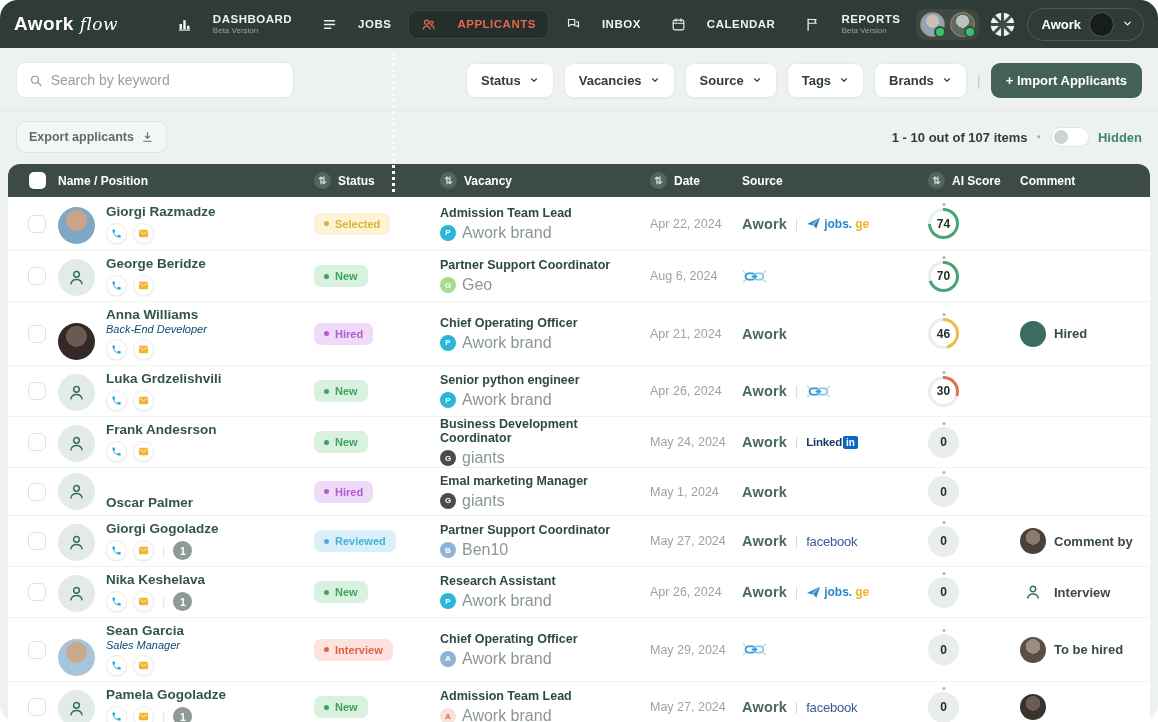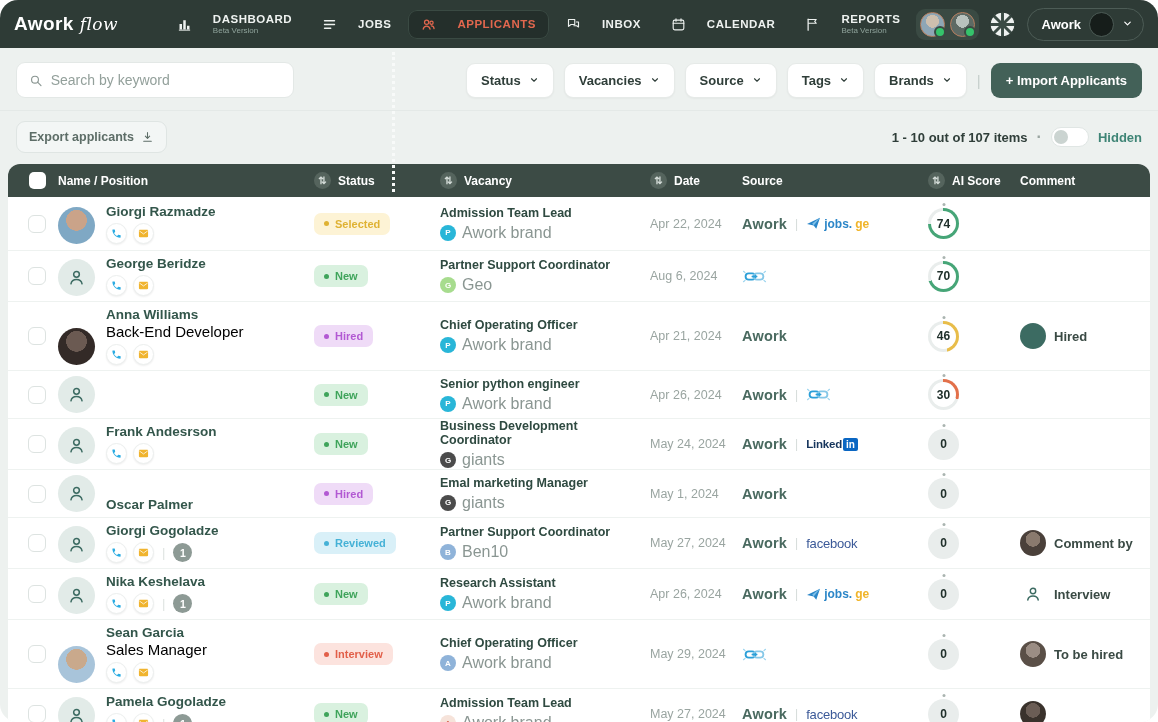--- a/index.html
+++ b/index.html
@@ -65,21 +65,21 @@
 
   .tr{ border-bottom:1px solid #eef2f0; min-height:45px; background:#fff; }
   .tr.tall{ min-height:54px; }
   .rcheck{ width:18px; height:18px; border:1.5px solid #dde3e1; border-radius:6px; margin-left:20px; background:#fff; cursor:pointer; }
 
   .name-cell{ display:flex; align-items:flex-end; gap:11px; padding:5px 0; }
   .row-avatar{ width:37px; height:37px; border-radius:50%; flex:none; }
   .row-avatar.placeholder{ background:#e2ebe8; display:flex; align-items:center; justify-content:center; color:#3c6b62; }
   .row-avatar.placeholder svg{ width:19px; height:19px; }
   .nm{ font-size:13.5px; font-weight:700; color:#33564b; }
-  .pos{ font-size:15px; color:#000000; margin-top:1px; }
+  .pos{ font-size:11px; color:#0c4a6e; margin-top:1px;font-style:italic; }
   .contact-row{ display:flex; align-items:center; gap:6px; margin-top:4px; }
   .cicon{ width:21px; height:21px; border-radius:50%; background:#fff; border:1px solid #ecefee; box-shadow:0 1px 2px rgba(0,0,0,.07); display:flex; align-items:center; justify-content:center; cursor:pointer; }
   .cicon svg{ width:11px; height:11px; }
   .cicon.phone{ color:#29abe2; }
   .cicon.mail{ color:#f0b42f; }
   .cbadge-sep{ color:#dfe4e2; font-size:13px; margin:0 2px; }
   .cbadge{ width:19px; height:19px; border-radius:50%; background:#8d9a95; color:#fff; font-size:10.5px; font-weight:700; display:flex; align-items:center; justify-content:center; }
 
   .status-pill{ display:inline-flex; align-items:center; gap:6px; padding:5px 10px; border-radius:7px; font-size:11px; font-weight:700; }
   .sdot{ width:5px; height:5px; border-radius:50%; background:currentColor; }
@@ -482,20 +482,36 @@
         </div>
         <div class="tr grid-cols">
           <span class="rcheck"></span>
           <div class="name-cell">
             <span class="row-avatar placeholder">
               <svg viewBox="0 0 24 24" fill="none">
                 <circle cx="12" cy="8" r="3.6" stroke="currentColor" stroke-width="1.9"></circle>
                 <path d="M5 20c.7-3.6 3.4-5.4 7-5.4s6.3 1.8 7 5.4" stroke="currentColor" stroke-width="1.9" stroke-linecap="round"></path>
               </svg>
             </span>
+            <div>
+              <div class="nm">Luka Grdzelishvili</div>
+              <div class="contact-row">
+                <span class="cicon phone">
+                  <svg viewBox="0 0 24 24">
+                    <path d="M6.62 10.79c1.44 2.83 3.76 5.14 6.59 6.59l2.2-2.2c.27-.27.67-.36 1.02-.24 1.12.37 2.33.57 3.57.57.55 0 1 .45 1 1V20c0 .55-.45 1-1 1-9.39 0-17-7.61-17-17 0-.55.45-1 1-1h3.5c.55 0 1 .45 1 1 0 1.25.2 2.45.57 3.57.11.35.03.74-.25 1.02z" fill="currentColor"></path>
+                  </svg>
+                </span>
+                <span class="cicon mail">
+                  <svg viewBox="0 0 24 24">
+                    <path d="M20 4H4c-1.1 0-2 .9-2 2v12c0 1.1.9 2 2 2h16c1.1 0 2-.9 2-2V6c0-1.1-.9-2-2-2z" fill="currentColor"></path>
+                    <path d="M3 6.5L12 13l9-6.5" fill="none" stroke="#fff" stroke-width="1.6"></path>
+                  </svg>
+                </span>
+              </div>
+            </div>
           </div>
           <div><span class="status-pill" style="background: rgb(217, 241, 223); color: rgb(63, 164, 91);">
               <span class="sdot"></span>
               <span>New</span>
             </span></div>
           <div>
             <div class="vac-title">Senior python engineer</div>
             <div class="vac-brand">
               <span class="bcircle" style="background: rgb(41, 182, 216); color: rgb(255, 255, 255);">P</span>
               <span class="blabel">Awork brand</span>

